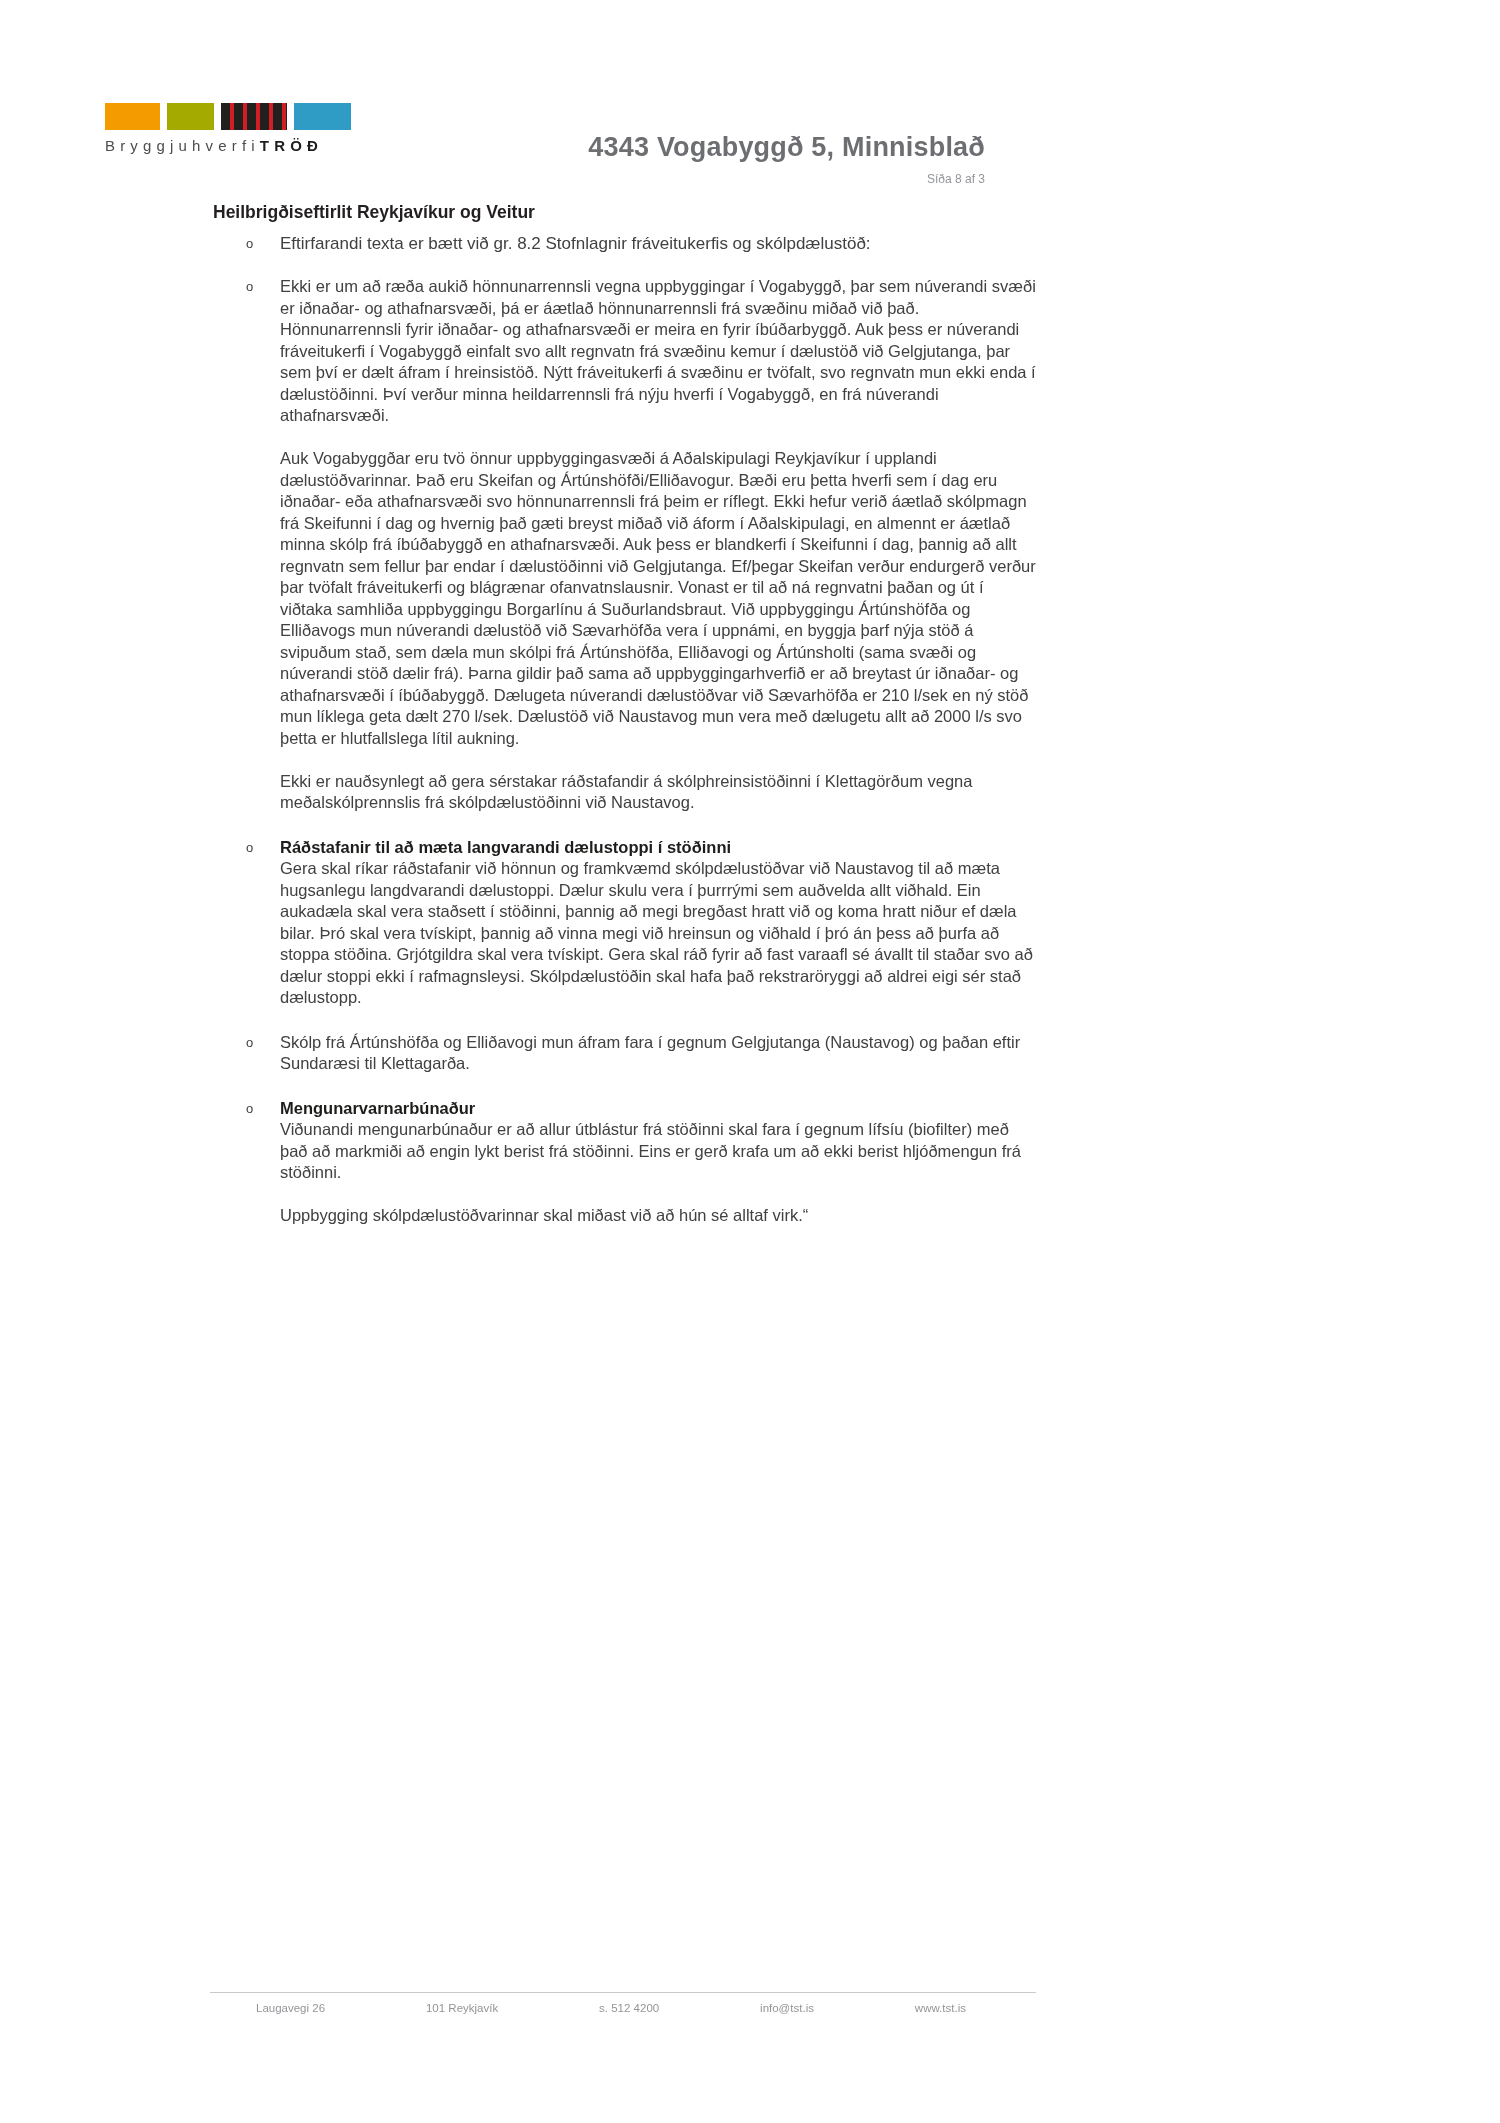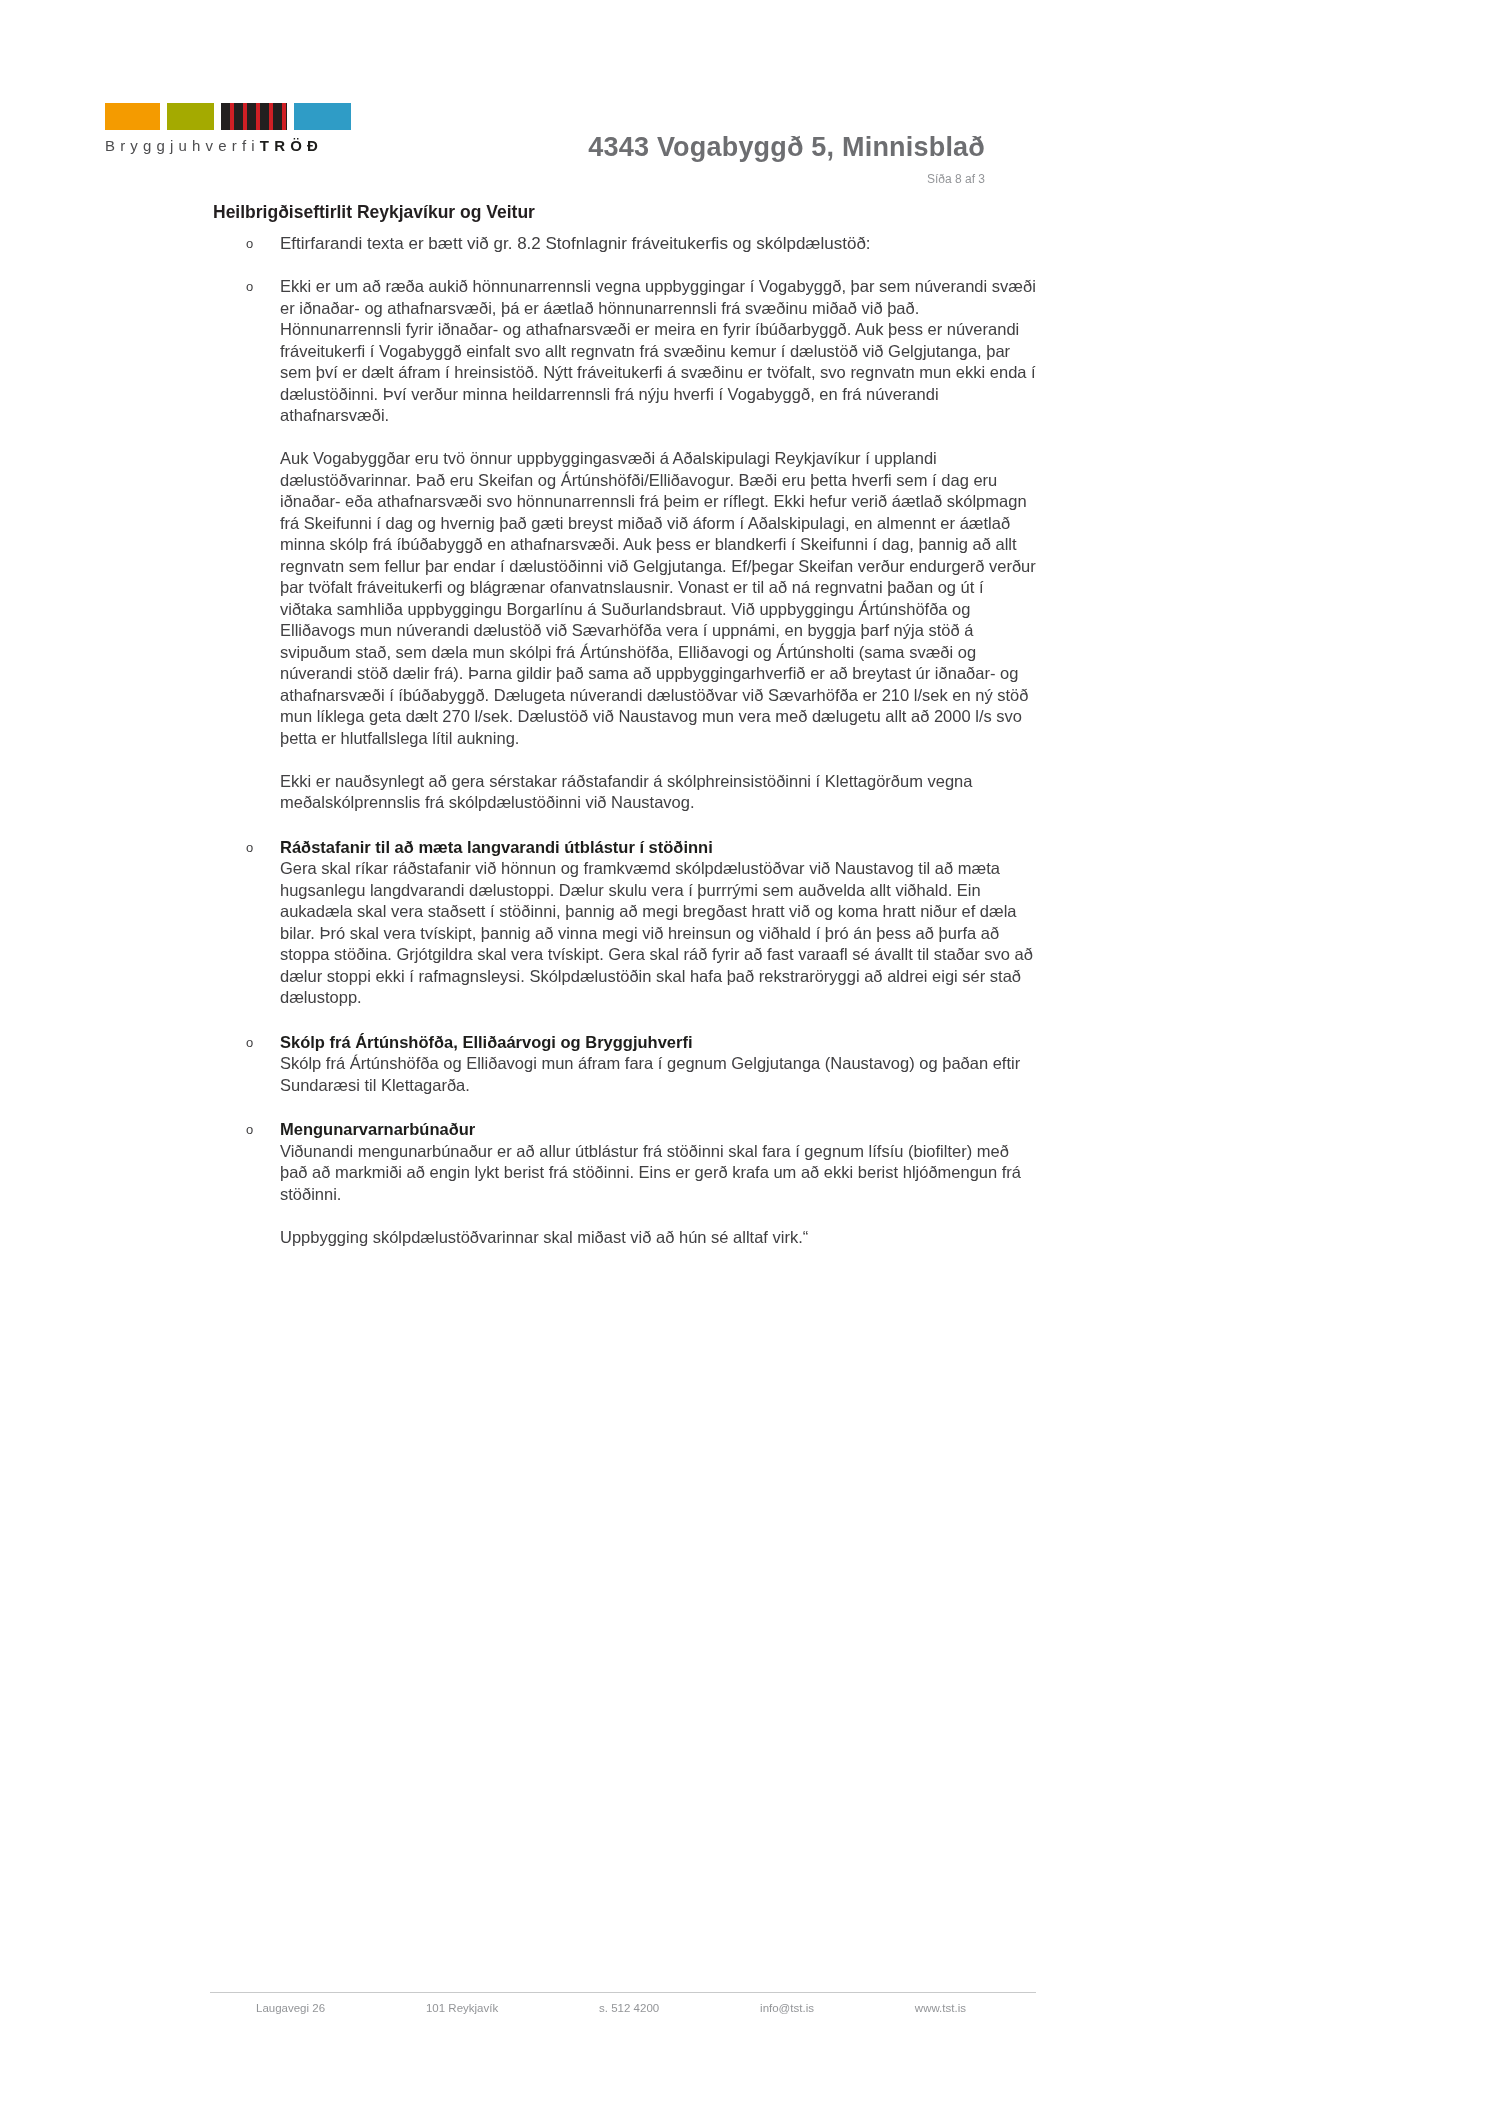--- a/index.html
+++ b/index.html
@@ -117,29 +117,28 @@
       <div class="bullet-body">
         <p>Ekki er um að ræða aukið hönnunarrennsli vegna uppbyggingar í Vogabyggð, þar sem núverandi svæði er iðnaðar- og athafnarsvæði, þá er áætlað hönnunarrennsli frá svæðinu miðað við það. Hönnunarrennsli fyrir iðnaðar- og athafnarsvæði er meira en fyrir íbúðarbyggð. Auk þess er núverandi fráveitukerfi í Vogabyggð einfalt svo allt regnvatn frá svæðinu kemur í dælustöð við Gelgjutanga, þar sem því er dælt áfram í hreinsistöð. Nýtt fráveitukerfi á svæðinu er tvöfalt, svo regnvatn mun ekki enda í dælustöðinni. Því verður minna heildarrennsli frá nýju hverfi í Vogabyggð, en frá núverandi athafnarsvæði.</p>
         <p>Auk Vogabyggðar eru tvö önnur uppbyggingasvæði á Aðalskipulagi Reykjavíkur í upplandi dælustöðvarinnar. Það eru Skeifan og Ártúnshöfði/Elliðavogur. Bæði eru þetta hverfi sem í dag eru iðnaðar- eða athafnarsvæði svo hönnunarrennsli frá þeim er ríflegt. Ekki hefur verið áætlað skólpmagn frá Skeifunni í dag og hvernig það gæti breyst miðað við áform í Aðalskipulagi, en almennt er áætlað minna skólp frá íbúðabyggð en athafnarsvæði. Auk þess er blandkerfi í Skeifunni í dag, þannig að allt regnvatn sem fellur þar endar í dælustöðinni við Gelgjutanga. Ef/þegar Skeifan verður endurgerð verður þar tvöfalt fráveitukerfi og blágrænar ofanvatnslausnir. Vonast er til að ná regnvatni þaðan og út í viðtaka samhliða uppbyggingu Borgarlínu á Suðurlandsbraut. Við uppbyggingu Ártúnshöfða og Elliðavogs mun núverandi dælustöð við Sævarhöfða vera í uppnámi, en byggja þarf nýja stöð á svipuðum stað, sem dæla mun skólpi frá Ártúnshöfða, Elliðavogi og Ártúnsholti (sama svæði og núverandi stöð dælir frá). Þarna gildir það sama að uppbyggingarhverfið er að breytast úr iðnaðar- og athafnarsvæði í íbúðabyggð. Dælugeta núverandi dælustöðvar við Sævarhöfða er 210 l/sek en ný stöð mun líklega geta dælt 270 l/sek. Dælustöð við Naustavog mun vera með dælugetu allt að 2000 l/s svo þetta er hlutfallslega lítil aukning.</p>
         <p>Ekki er nauðsynlegt að gera sérstakar ráðstafandir á skólphreinsistöðinni í Klettagörðum vegna meðalskólprennslis frá skólpdælustöðinni við Naustavog.</p>
       </div>
     </div>
 
     <div class="bullet section">
       <span class="marker">o</span>
       <div class="bullet-body">
-        <div class="section-title">Ráðstafanir til að mæta langvarandi útblástur í stöðinni</div>
+        <div class="section-title">Ráðstafanir til að mæta langvarandi dælustoppi í stöðinni</div>
         <p>Gera skal ríkar ráðstafanir við hönnun og framkvæmd skólpdælustöðvar við Naustavog til að mæta hugsanlegu langdvarandi dælustoppi. Dælur skulu vera í þurrrými sem auðvelda allt viðhald. Ein aukadæla skal vera staðsett í stöðinni, þannig að megi bregðast hratt við og koma hratt niður ef dæla bilar. Þró skal vera tvískipt, þannig að vinna megi við hreinsun og viðhald í þró án þess að þurfa að stoppa stöðina. Grjótgildra skal vera tvískipt. Gera skal ráð fyrir að fast varaafl sé ávallt til staðar svo að dælur stoppi ekki í rafmagnsleysi. Skólpdælustöðin skal hafa það rekstraröryggi að aldrei eigi sér stað dælustopp.</p>
       </div>
     </div>
 
     <div class="bullet section">
       <span class="marker">o</span>
       <div class="bullet-body">
-        <div class="section-title">Skólp frá Ártúnshöfða, Elliðaárvogi og Bryggjuhverfi</div>
         <p>Skólp frá Ártúnshöfða og Elliðavogi mun áfram fara í gegnum Gelgjutanga (Naustavog) og þaðan eftir Sundaræsi til Klettagarða.</p>
       </div>
     </div>
 
     <div class="bullet section">
       <span class="marker">o</span>
       <div class="bullet-body">
         <div class="section-title">Mengunarvarnarbúnaður</div>
         <p>Viðunandi mengunarbúnaður er að allur útblástur frá stöðinni skal fara í gegnum lífsíu (biofilter) með það að markmiði að engin lykt berist frá stöðinni. Eins er gerð krafa um að ekki berist hljóðmengun frá stöðinni.</p>
         <p class="closing">Uppbygging skólpdælustöðvarinnar skal miðast við að hún sé alltaf virk.“</p>

